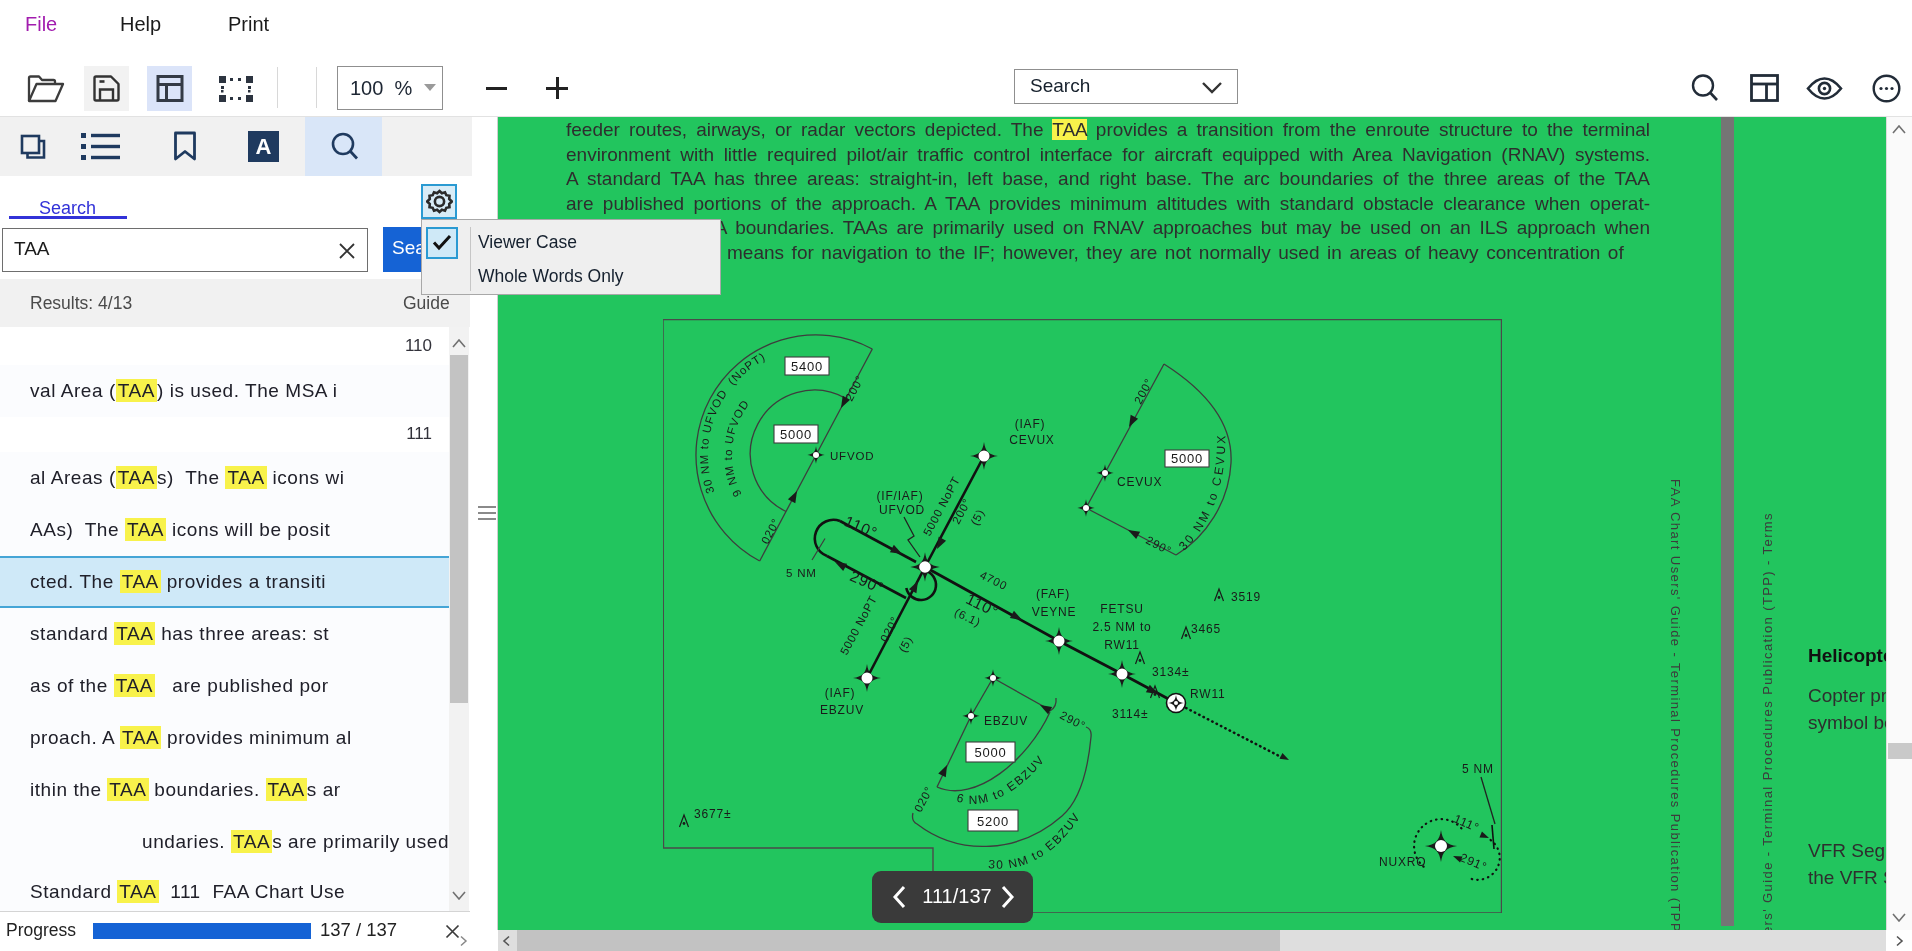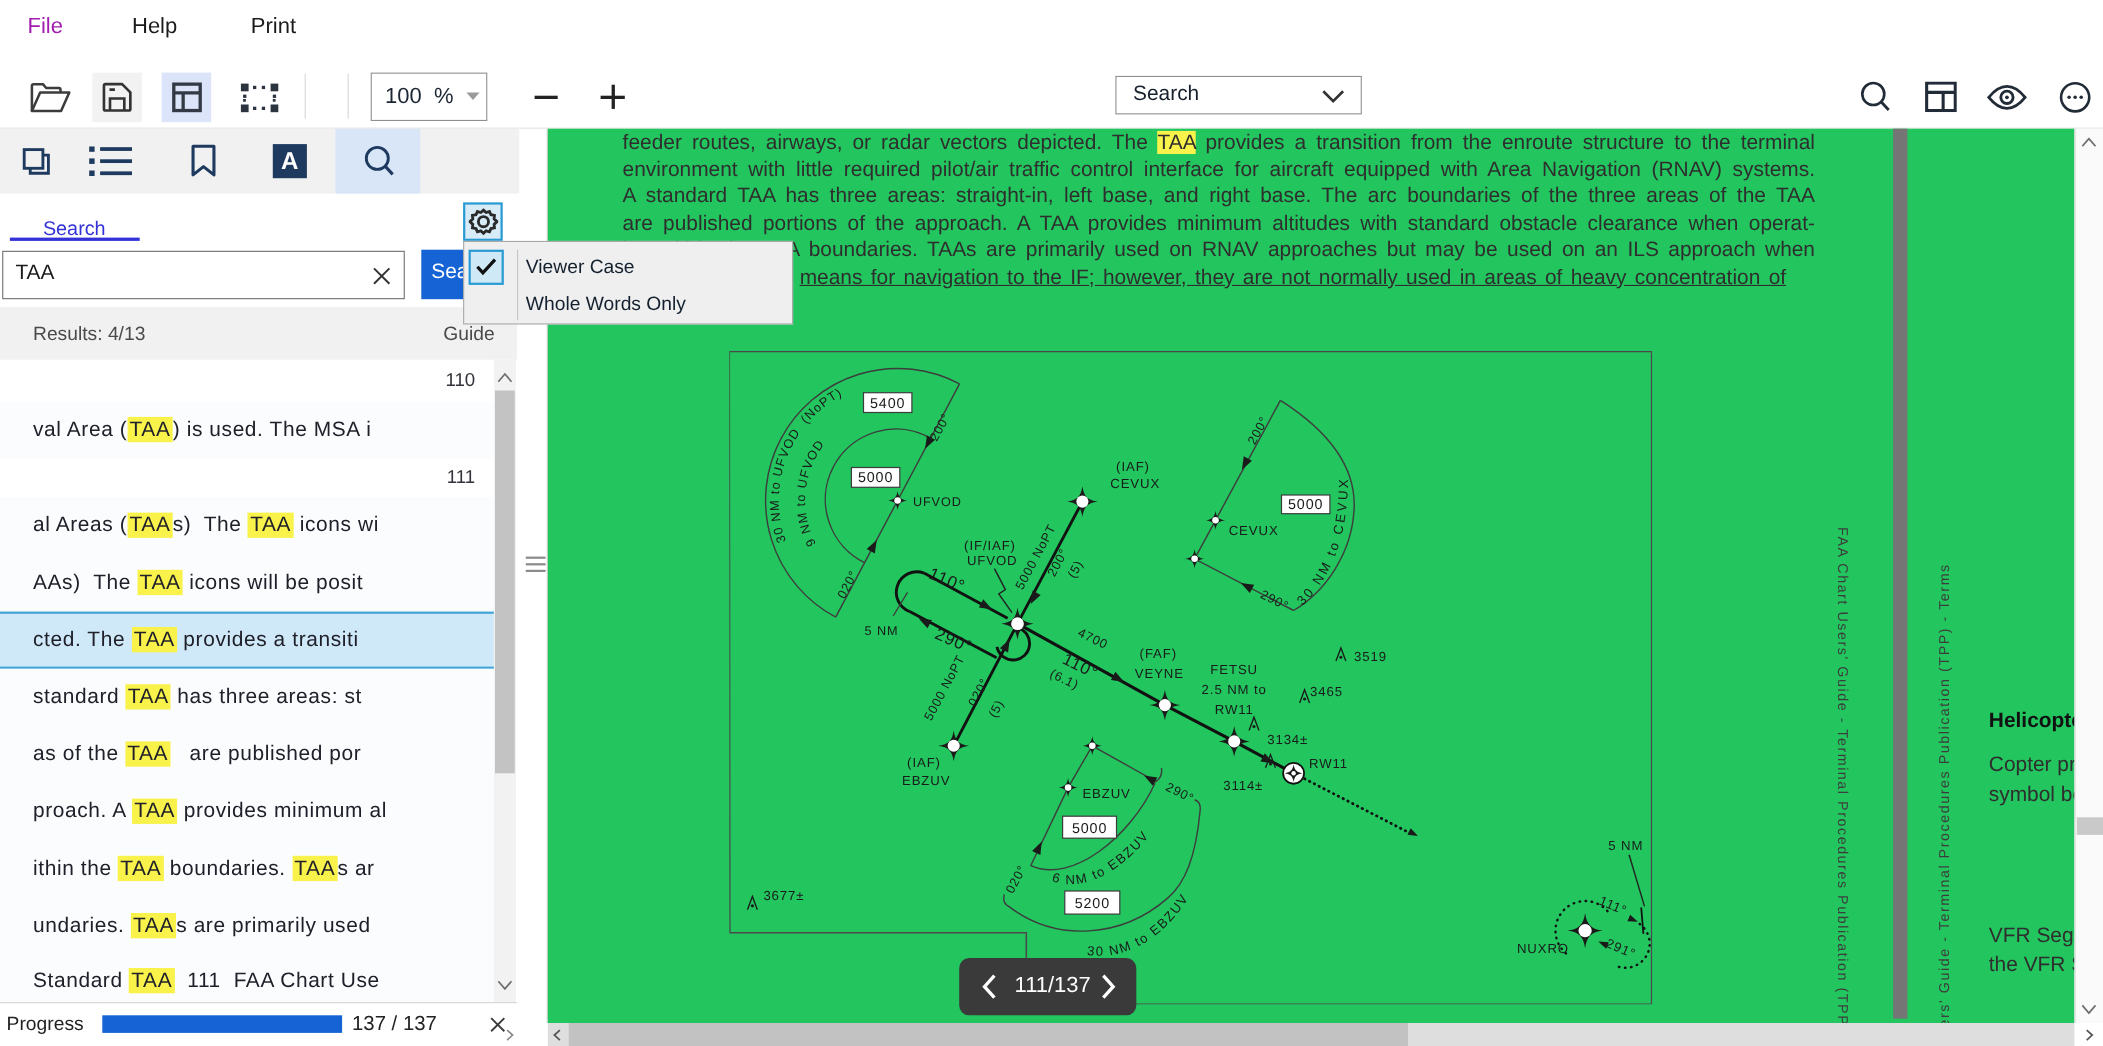--- a/index.html
+++ b/index.html
@@ -148,21 +148,21 @@
 <div class="prow" style="top:336px;">110</div>
 <div class="rrow" style="top:365px;">val Area (<span class="hl">TAA</span>) is used. The MSA i</div>
 <div class="prow" style="top:424px;">111</div>
 <div class="rrow" style="top:452px;">al Areas (<span class="hl">TAA</span>s)&nbsp; The <span class="hl">TAA</span> icons wi</div>
 <div class="rrow" style="top:504px;">AAs)&nbsp; The <span class="hl">TAA</span> icons will be posit</div>
 <div class="rrow" style="top:556px;background:#cfe9f8;border-top:2px solid #45a5d6;border-bottom:2px solid #45a5d6;line-height:48px;">cted. The <span class="hl">TAA</span> provides a transiti</div>
 <div class="rrow" style="top:608px;">standard <span class="hl">TAA</span> has three areas: st</div>
 <div class="rrow" style="top:660px;">as of the <span class="hl">TAA</span>&nbsp;&nbsp; are published por</div>
 <div class="rrow" style="top:712px;">proach. A <span class="hl">TAA</span> provides minimum al</div>
 <div class="rrow" style="top:764px;">ithin the <span class="hl">TAA</span> boundaries. <span class="hl">TAA</span>s ar</div>
-<div class="rrow" style="top:816px;">undaries. <span class="hl">TAA</span>s are primarily used</div>
+<div class="rrow" style="top:816px;text-align:right;">undaries. <span class="hl">TAA</span>s are primarily used</div>
 <div class="rrow" style="top:868px;height:43px;line-height:48px;">Standard <span class="hl">TAA</span>&nbsp; 111&nbsp; FAA Chart Use</div>
 
 <div class="ab" style="left:449px;top:327px;width:20px;height:584px;background:#f2f2f2;"></div>
 <div class="ab" style="left:450px;top:355px;width:18px;height:348px;background:#c3c3c3;"></div>
 <svg class="ab" style="left:452px;top:339px;" width="14" height="9" viewBox="0 0 14 9">
     <path d="M1 8 L7 1 L13 8" fill="none" stroke="#707070" stroke-width="1.6"></path>
   </svg>
 <svg class="ab" style="left:452px;top:891px;" width="14" height="9" viewBox="0 0 14 9">
     <path d="M1 1 L7 8 L13 1" fill="none" stroke="#707070" stroke-width="1.6"></path>
   </svg>
@@ -179,21 +179,21 @@
   </svg>
 
 <div class="ab" style="left:478px;top:506px;width:18px;height:2px;background:#8a8a8a;"></div>
 <div class="ab" style="left:478px;top:512px;width:18px;height:2px;background:#8a8a8a;"></div>
 <div class="ab" style="left:478px;top:518px;width:18px;height:2px;background:#8a8a8a;"></div>
 <div class="ab" style="left:497px;top:117px;width:1px;height:813px;background:#cfcfcf;"></div>
 
 <div class="ab" id="doc" style="left:498px;top:117px;width:1388px;height:813px;background:#22c55e;overflow:hidden;">
 
   <style>
-    .pl { position:absolute; left:68px; width:1084px; font-size:19px; color:#2e2e2e; white-space:nowrap;text-decoration:underline; }
+    .pl { position:absolute; left:68px; width:1084px; font-size:19px; color:#2e2e2e; white-space:nowrap; }
     .plj { position:absolute; left:68px; width:1084px; font-size:19px; color:#2e2e2e; text-align:justify; text-align-last:justify; }
   </style>
   <div class="plj" style="top:2px;">feeder routes, airways, or radar vectors depicted. The <span style="background:#f8f24b;">TAA</span> provides a transition from the enroute structure to the terminal</div>
   <div class="plj" style="top:26.5px;">environment with little required pilot/air traffic control interface for aircraft equipped with Area Navigation (RNAV) systems.</div>
   <div class="plj" style="top:51px;">A standard TAA has three areas: straight-in, left base, and right base. The arc boundaries of the three areas of the TAA</div>
   <div class="plj" style="top:75.5px;">are published portions of the approach. A TAA provides minimum altitudes with standard obstacle clearance when operat-</div>
   <div class="plj" style="top:100px;">ing within the TAA boundaries. TAAs are primarily used on RNAV approaches but may be used on an ILS approach when</div>
   <div class="pl" style="top:124.5px;left:229px;word-spacing:2.3px;">means for navigation to the IF; however, they are not normally used in areas of heavy concentration of</div>
 
   <div class="ab" style="left:1170px;top:362px;height:620px;writing-mode:vertical-rl;font-size:13px;letter-spacing:1.4px;color:#3c3c3c;white-space:nowrap;overflow:hidden;">FAA Chart Users' Guide - Terminal Procedures Publication (TPP) - Terms</div>

